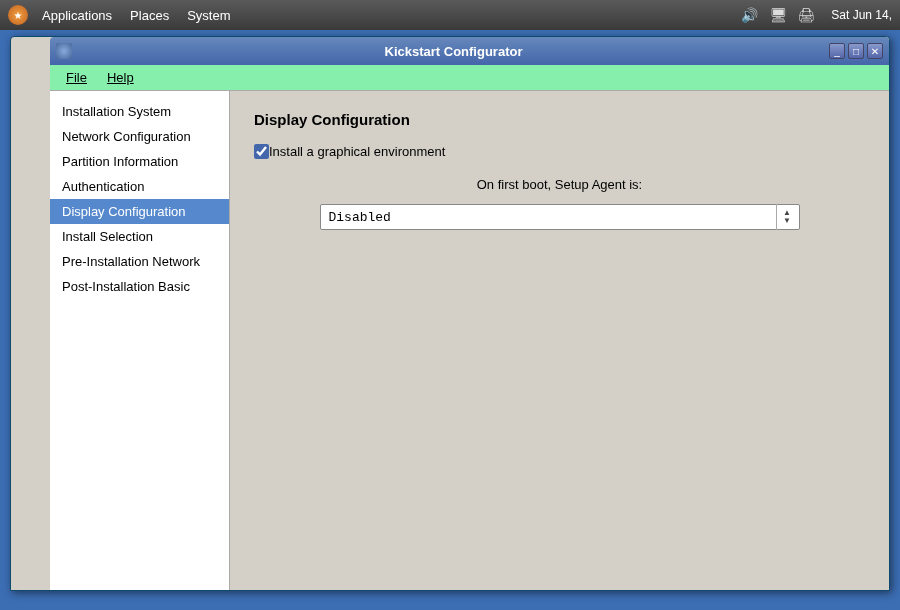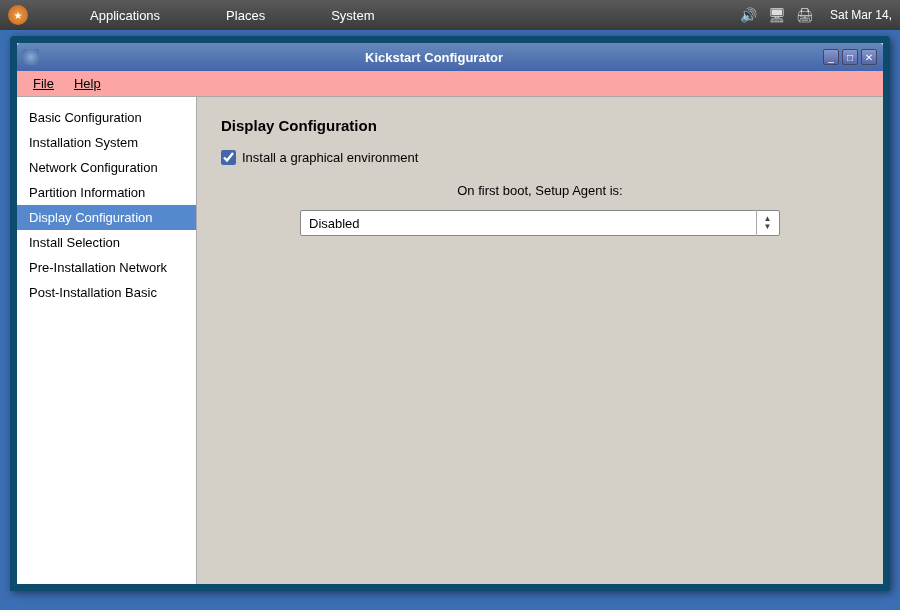--- a/index.html
+++ b/index.html
@@ -37,21 +37,20 @@
       display: flex; align-items: center; justify-content: center;
       font-size: 10px;
       color: white;
       margin-right: 4px;
     }
     .taskbar-left .menu-item {
       padding: 2px 8px;
       color: #fff;
       cursor: pointer;
       border-radius: 3px;
-      margin-left: 48px;
     }
     .taskbar-icons {
       display: flex;
       align-items: center;
       gap: 6px;
       color: #fff;
     }
     .taskbar-icon-btn {
       width: 22px; height: 22px;
       display: flex; align-items: center; justify-content: center;
@@ -63,25 +62,26 @@
       font-size: 12px;
       margin-left: 8px;
     }
 
     
     .window {
       width: 880px;
       height: 555px;
       margin: 6px auto 0;
       background: #d4d0c8;
-      border: 7px solid #0c4a6e;
+      border: 1px solid #0c4a6e;
       border-radius: 4px 4px 0 0;
       display: flex;
       flex-direction: column;
       box-shadow: 2px 2px 8px rgba(0,0,0,0.5);
+      padding-left: 39px;
     }
 
     
     .title-bar {
       height: 28px;
       background: linear-gradient(to bottom, #6688bb, #4466aa);
       border-radius: 4px 4px 0 0;
       display: flex;
       align-items: center;
       padding: 0 6px;
@@ -112,21 +112,21 @@
       display: flex; align-items: center; justify-content: center;
       font-size: 10px;
       cursor: pointer;
       color: #fff;
       background: linear-gradient(to bottom, #8899cc, #5566aa);
     }
 
     
     .menu-bar {
       height: 26px;
-      background: #fca5a5;
+      background: #86efac;
       border-bottom: 1px solid #aaa;
       display: flex;
       align-items: center;
       padding: 0 8px;
       gap: 4px;
     }
     .menu-bar-item {
       padding: 3px 8px;
       font-size: 13px;
       cursor: pointer;
@@ -169,21 +169,21 @@
     }
     .content-title {
       font-size: 15px;
       font-weight: bold;
       margin-bottom: 16px;
       color: #000;
     }
     .checkbox-row {
       display: flex;
       align-items: center;
-      gap: 6px;
+      gap: 0;
       margin-bottom: 18px;
     }
     .checkbox-row input[type=checkbox] {
       width: 15px; height: 15px;
       accent-color: #4466aa;
     }
     .form-row {
       display: flex;
       align-items: center;
       gap: 12px;
@@ -203,20 +203,21 @@
       appearance: none;
       -webkit-appearance: none;
       width: 480px;
       height: 26px;
       padding: 2px 28px 2px 8px;
       border: 1px solid #888;
       border-radius: 2px;
       background: #fff;
       font-size: 13px;
       cursor: pointer;
+      font-family: Liberation Mono, monospace;
     }
     .select-arrow {
       position: absolute;
       right: 2px; top: 0;
       height: 100%;
       width: 22px;
       display: flex;
       flex-direction: column;
       justify-content: center;
       align-items: center;
@@ -236,21 +237,21 @@
   <div class="taskbar-left">
     <div class="app-icon">★</div>
     <span class="menu-item">Applications</span>
     <span class="menu-item">Places</span>
     <span class="menu-item">System</span>
   </div>
   <div class="taskbar-icons">
     <div class="taskbar-icon-btn">🔊</div>
     <div class="taskbar-icon-btn">🖥</div>
     <div class="taskbar-icon-btn">🖨</div>
-    <span class="taskbar-time">Sat Mar 14,</span>
+    <span class="taskbar-time">Sat Jun 14,</span>
   </div>
 </div>
 
 <div class="window">
 
   <div class="title-bar">
     <div style="display:flex;align-items:center;">
       <div class="title-bar-icon"></div>
     </div>
     <span class="title-bar-title">Kickstart Configurator</span>
@@ -262,24 +263,24 @@
   </div>
 
   <div class="menu-bar">
     <span class="menu-bar-item">File</span>
     <span class="menu-bar-item">Help</span>
   </div>
 
   <div class="window-body">
 
     <div class="sidebar">
-      <div class="sidebar-item">Basic Configuration</div>
       <div class="sidebar-item">Installation System</div>
       <div class="sidebar-item">Network Configuration</div>
       <div class="sidebar-item">Partition Information</div>
+      <div class="sidebar-item">Authentication</div>
       <div class="sidebar-item active">Display Configuration</div>
       <div class="sidebar-item">Install Selection</div>
       <div class="sidebar-item">Pre-Installation Network</div>
       <div class="sidebar-item">Post-Installation Basic</div>
     </div>
 
     <div class="main-content">
       <div class="content-title">Display Configuration</div>
 
       <div class="checkbox-row">

